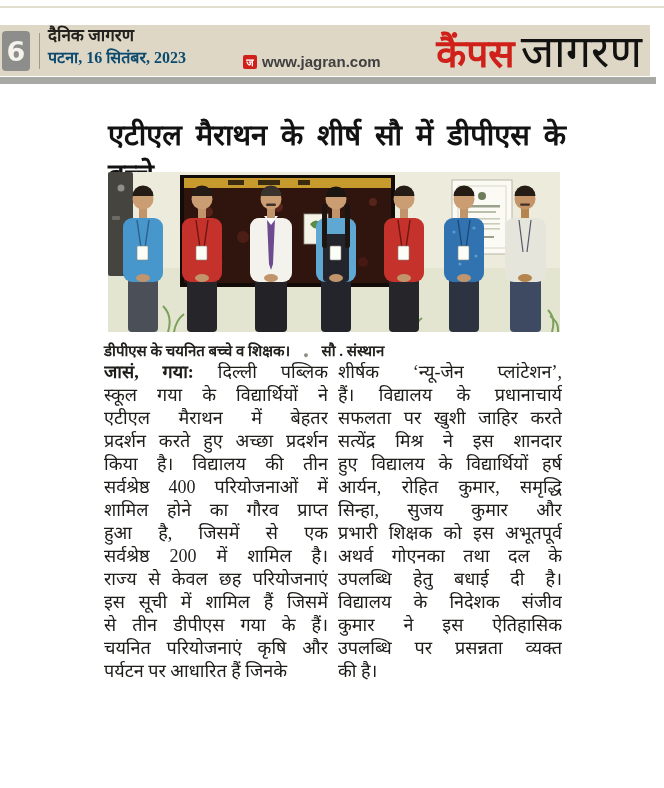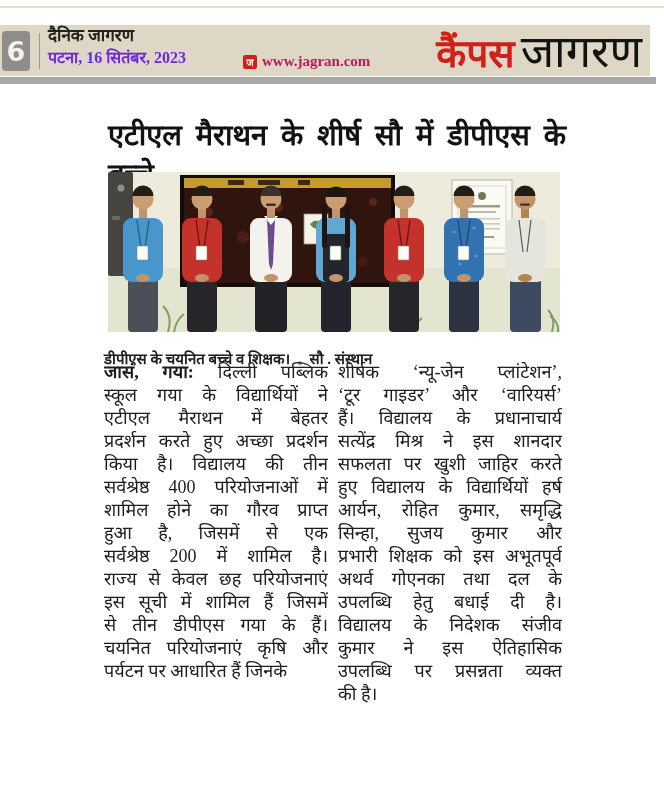--- a/index.html
+++ b/index.html
@@ -7,38 +7,38 @@
         font-family:"Liberation Serif","DejaVu Serif",serif;color:var(--ink,#1c1c1c);}
   .top-hairline{position:absolute;left:0;top:6px;width:664px;height:2px;background:#e3ddcd;}
   
   .band{position:absolute;left:0;top:25px;width:650px;height:51px;background:var(--band-bg,#ded7c6);}
   .page-badge{position:absolute;left:2px;top:6px;width:28px;height:40px;border-radius:4px;
               background:var(--badge-gray,#8d8d8b);color:#f4f2ea;font-family:"DejaVu Sans",sans-serif;
               font-weight:bold;font-size:27px;display:flex;align-items:center;justify-content:center;}
   .band-divider{position:absolute;left:39px;top:8px;width:1px;height:36px;background:#9a9a90;}
   .mast-block{position:absolute;left:48px;top:2px;line-height:1.1;}
   .mast-title{font-weight:bold;font-size:17px;color:#23211d;}
-  .mast-date{font-weight:bold;font-size:16px;color:#6d28d9;margin-top:3px;}
+  .mast-date{font-weight:bold;font-size:16px;color:#0c4a6e;margin-top:3px;}
   .site-block{position:absolute;left:243px;top:28px;display:flex;align-items:center;gap:5px;}
   .logo-sq{width:14px;height:14px;background:var(--accent-red,#d0201a);color:#fff;font-size:10px;
            font-weight:bold;display:flex;align-items:center;justify-content:center;border-radius:2px;
            font-family:"DejaVu Sans",sans-serif;}
-  .site-url{font-family:Liberation Serif, serif;font-weight:bold;font-size:15px;color:#be185d;}
+  .site-url{font-family:Liberation Sans, sans-serif;font-weight:bold;font-size:15px;color:#404040;}
   .section-title{position:absolute;right:8px;bottom:1px;white-space:nowrap;line-height:1;}
   .section-title .red{color:var(--accent-red,#d0201a);font-weight:bold;font-size:39px;margin-top:13px;}
   .section-title .black{color:#121210;font-weight:normal;font-size:45px;margin-left:6px;}
   .gray-bar{position:absolute;left:0;top:77px;width:656px;height:7px;background:var(--bar-gray,#a8a8a4);}
   
   .headline{position:absolute;left:104px;top:112px;width:458px;margin:4px;
             font-size:29px;font-weight:bold;color:#121212;letter-spacing:0px;line-height:1.35;
             text-align:justify;text-align-last:justify;}
   .photo{position:absolute;left:108px;top:172px;width:452px;height:160px;overflow:hidden;background:#ecebdc;}
   .photo svg{display:block;}
-  .caption{position:absolute;left:104px;top:348px;width:458px;font-size:15px;font-weight:bold;
-           color:#22201c;display:flex;align-items:flex-end;gap:7px;}
+  .caption{position:absolute;left:104px;top:340px;width:458px;font-size:15px;font-weight:bold;
+           color:#22201c;display:flex;align-items:flex-end;gap:13px;}
   .caption .bullet{color:#8f8d85;font-size:9px;}
   .caption .credit{font-weight:bold;}
   
   .columns{position:absolute;left:104px;top:361px;width:458px;display:flex;gap:10px;}
   .col{width:224px;}
   .line{font-size:18px;line-height:23px;height:23px;white-space:nowrap;overflow:hidden;
         text-align:justify;text-align-last:justify;color:#1e1c19;}
   .line.last{text-align-last:left;}
   .line .lead{font-weight:bold;}
 </style>
@@ -229,24 +229,23 @@
           <div class="line">राज्य से केवल छह परियोजनाएं</div>
           <div class="line">इस सूची में शामिल हैं जिसमें</div>
           <div class="line">से तीन डीपीएस गया के हैं।</div>
           <div class="line">चयनित परियोजनाएं कृषि और</div>
           <div class="line last">पर्यटन पर आधारित हैं जिनके</div>
         </div>
     </div>
     <div class="col">
       <div>
           <div class="line">शीर्षक ‘न्यू-जेन प्लांटेशन’,</div>
-          <div class="line">‘टूर गाइडर’ और ‘वारियर्स’</div>
           <div class="line">हैं। विद्यालय के प्रधानाचार्य</div>
+          <div class="line">सफलता पर खुशी जाहिर करते</div>
           <div class="line">सत्येंद्र मिश्र ने इस शानदार</div>
-          <div class="line">सफलता पर खुशी जाहिर करते</div>
           <div class="line">हुए विद्यालय के विद्यार्थियों हर्ष</div>
           <div class="line">आर्यन, रोहित कुमार, समृद्धि</div>
           <div class="line">सिन्हा, सुजय कुमार और</div>
           <div class="line">प्रभारी शिक्षक को इस अभूतपूर्व</div>
           <div class="line">अथर्व गोएनका तथा दल के</div>
           <div class="line">उपलब्धि हेतु बधाई दी है।</div>
           <div class="line">विद्यालय के निदेशक संजीव</div>
           <div class="line">कुमार ने इस ऐतिहासिक</div>
           <div class="line">उपलब्धि पर प्रसन्नता व्यक्त</div>
           <div class="line last">की है।</div>

